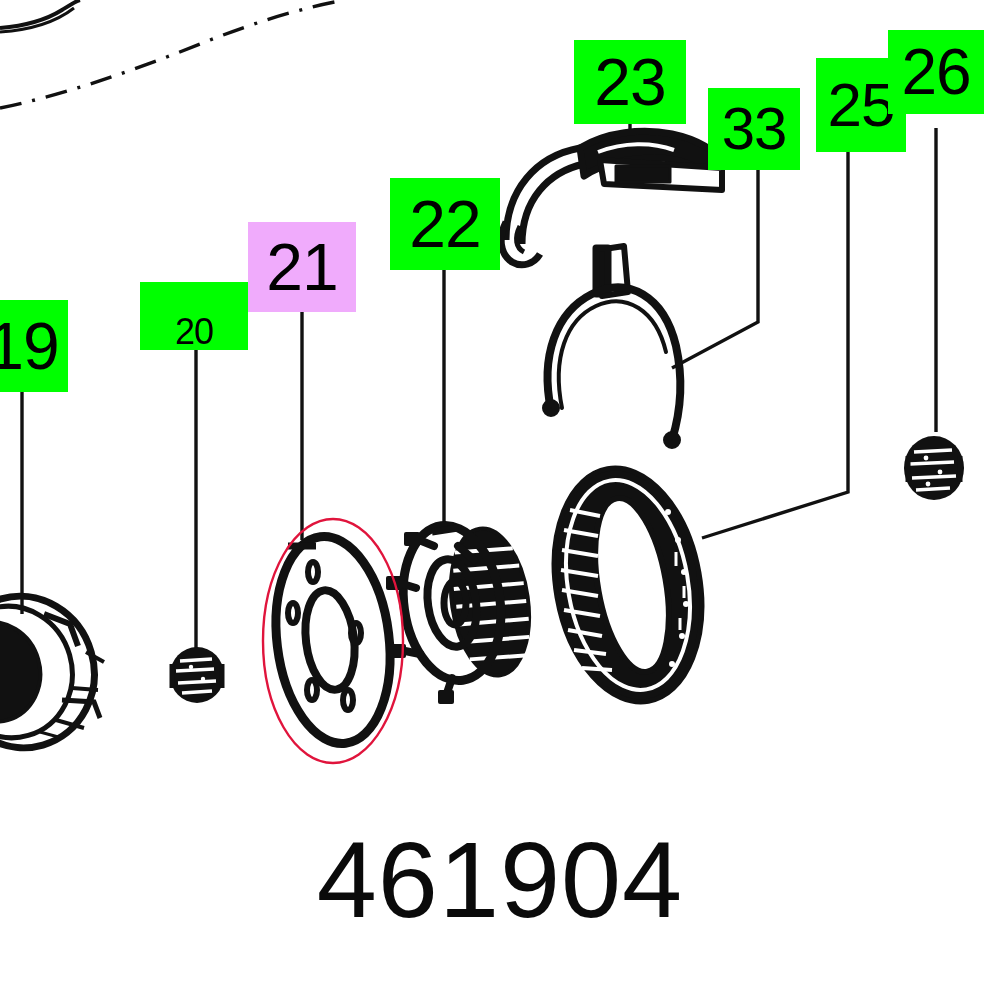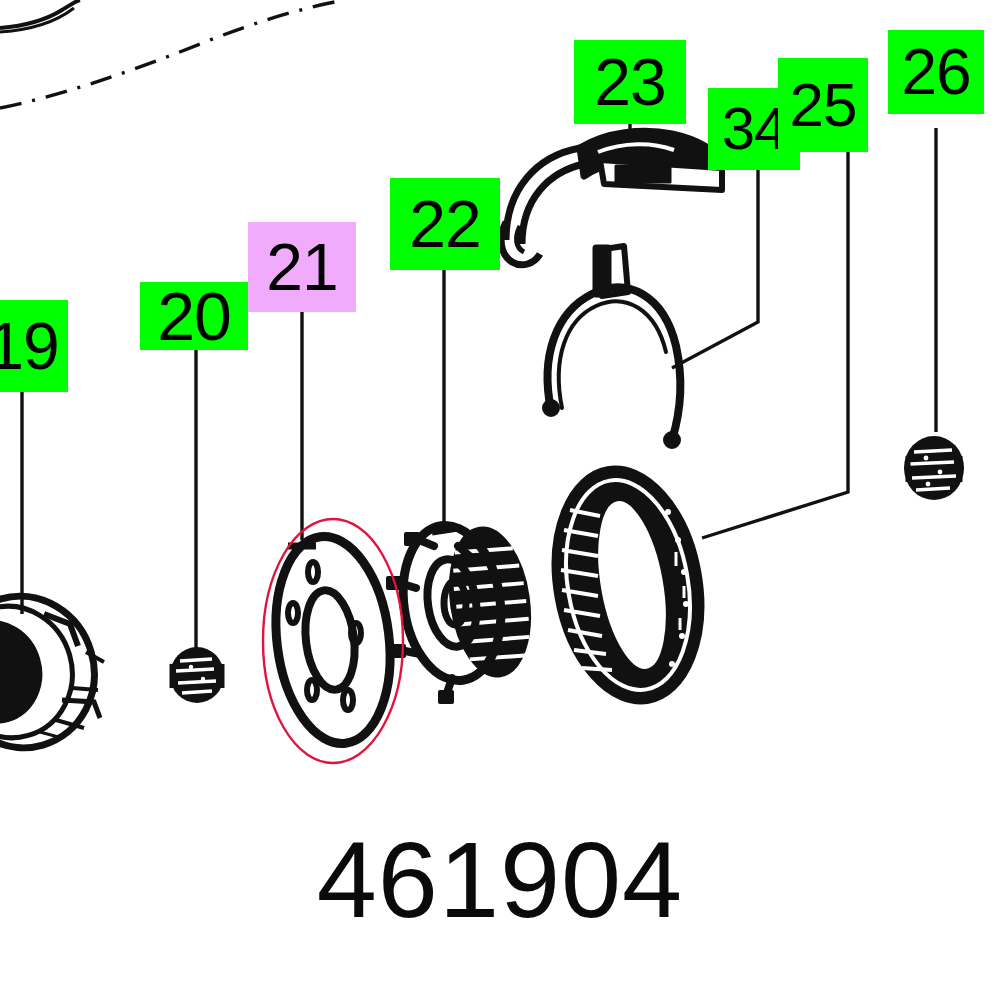--- a/index.html
+++ b/index.html
@@ -238,41 +238,41 @@
     </g>
 
     <ellipse cx="333" cy="641" rx="70" ry="122" fill="none" stroke="#e0143c" stroke-width="2.4"></ellipse>
 
   </svg>
 
   <div class="callout callout-green" style="left:-22px; top:300px; width:90px; height:92px; font-size:66px;">
     <span>19</span>
   </div>
 
-  <div class="callout callout-green" style="left:140px; top:282px; width:108px; height:68px; font-size:68px;">
+  <div class="callout callout-green" style="left:140px; top:282px; width:108px; height:68px; font-size:36px;align-items:flex-end;">
     <span>20</span>
   </div>
 
   <div class="callout callout-red" style="left:248px; top:222px; width:108px; height:90px; font-size:66px;">
     <span>21</span>
   </div>
 
   <div class="callout callout-green" style="left:390px; top:178px; width:110px; height:92px; font-size:66px;">
     <span>22</span>
   </div>
 
   <div class="callout callout-green" style="left:574px; top:8px; width:112px; height:84px; font-size:66px;margin-top:32px;">
     <span>23</span>
   </div>
 
   <div class="callout callout-green" style="left:708px; top:88px; width:92px; height:82px; font-size:60px;">
-    <span>34</span>
-  </div>
-
-  <div class="callout callout-green" style="left:778px; top:58px; width:90px; height:94px; font-size:62px;">
+    <span>33</span>
+  </div>
+
+  <div class="callout callout-green" style="left:816px; top:58px; width:90px; height:94px; font-size:62px;">
     <span>25</span>
   </div>
 
   <div class="callout callout-green" style="left:888px; top:30px; width:96px; height:84px; font-size:64px;">
     <span>26</span>
   </div>
 
   <div id="part-number">461904</div>
 
 </div>

